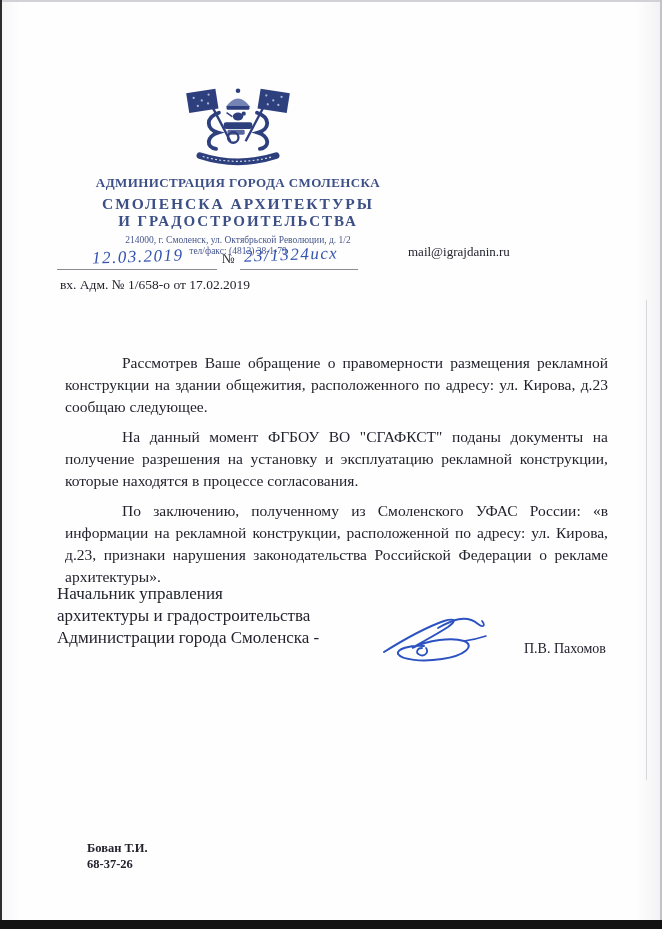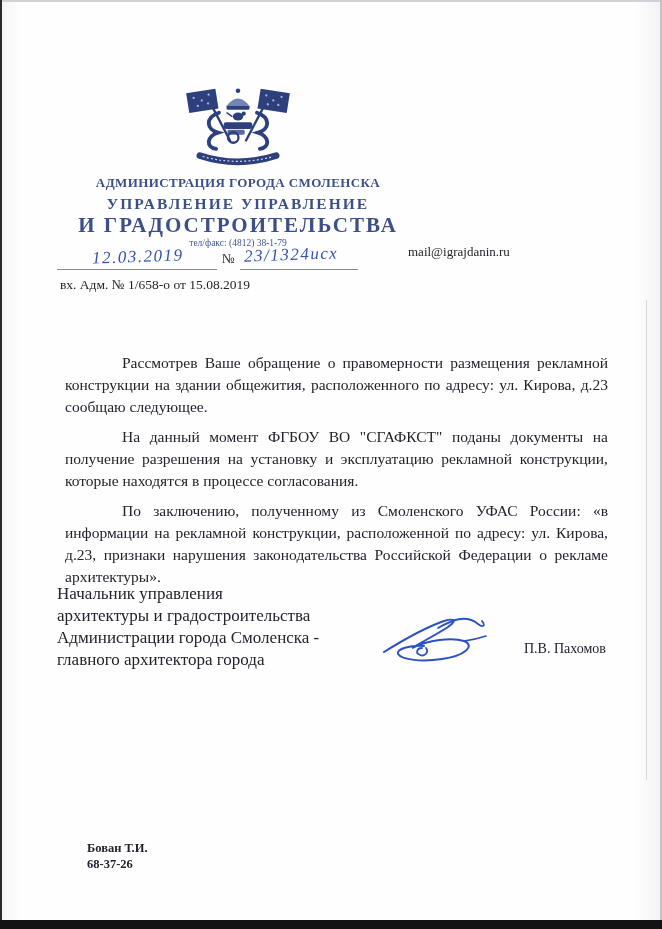--- a/index.html
+++ b/index.html
@@ -22,21 +22,21 @@
   
   .letterhead {
     position: absolute;
     top: 86px; left: 60px; width: 356px;
     text-align: center;
     color: #3d4f87;
   }
   .emblem { display: inline-block; }
   .org-line1 { font-size: 13px;   font-weight: bold; letter-spacing: 0.4px; margin-top: 3px; }
   .org-line2 { font-size: 15.5px; font-weight: bold; letter-spacing: 2px;   margin-top: 4px; }
-  .org-line3 { font-size: 21px; font-weight: bold; letter-spacing: 2px; }
+  .org-line3 { font-size: 15px; font-weight: bold; letter-spacing: 2px; }
   .lh-small  { font-size: 9.5px; color: #46568e; line-height: 10.5px; }
   .lh-small.first { margin-top: 5px; }
 
   
   .hw {
     font-style: italic;
     color: #3453af;
     font-size: 17px;
     letter-spacing: 1.5px;
     transform: rotate(-2deg);
@@ -121,45 +121,45 @@
         <circle cx="55" cy="54" r="5.5" fill="none" stroke="#2e3f7d" stroke-width="2.4"></circle>
 
         <path d="M40 28 C25 33 27 46 39 49 C27 53 26 64 37 66" stroke="#2e3f7d" stroke-width="4" fill="none" stroke-linecap="round"></path>
         <path d="M80 28 C95 33 93 46 81 49 C93 53 94 64 83 66" stroke="#2e3f7d" stroke-width="4" fill="none" stroke-linecap="round"></path>
 
         <path d="M20 73 Q60 86 100 73" stroke="#2e3f7d" stroke-width="7" fill="none" stroke-linecap="round"></path>
         <path d="M23 74 Q60 84 97 74" stroke="#dfe3f0" stroke-width="1.2" stroke-dasharray="2 2.4" fill="none"></path>
       </svg>
     </span>
     <div class="org-line1">АДМИНИСТРАЦИЯ ГОРОДА СМОЛЕНСКА</div>
-    <div class="org-line2">УПРАВЛЕНИЕ  УПРАВЛЕНИЕ</div>
+    <div class="org-line2">СМОЛЕНСКА  АРХИТЕКТУРЫ</div>
     <div class="org-line3">И  ГРАДОСТРОИТЕЛЬСТВА</div>
+    <div class="lh-small first">214000, г. Смоленск, ул. Октябрьской Революции, д. 1/2</div>
     <div class="lh-small">тел/факс: (4812) 38-1-79</div>
   </div>
 
   <div class="hw hw-date">12.03.2019</div>
   <div class="ref-line1"></div>
   <div class="num-label">№</div>
   <div class="hw hw-num">23/1324исх</div>
   <div class="ref-line2"></div>
-  <div class="incoming">вх. Адм.  № 1/658-о от 15.08.2019</div>
+  <div class="incoming">вх. Адм.  № 1/658-о от 17.02.2019</div>
 
   <div class="recipient-email">mail@igrajdanin.ru</div>
 
   <div class="body-text">
     <p>Рассмотрев Ваше обращение о правомерности размещения рекламной конструкции на здании общежития, расположенного по адресу: ул. Кирова, д.23 сообщаю следующее.</p>
     <p>На данный момент ФГБОУ ВО "СГАФКСТ" поданы документы на получение разрешения на установку и эксплуатацию рекламной конструкции, которые находятся в процессе согласования.</p>
     <p>По заключению, полученному из Смоленского УФАС России: «в информации на рекламной конструкции, расположенной по адресу: ул. Кирова, д.23, признаки нарушения законодательства Российской Федерации о рекламе архитектуры».</p>
   </div>
 
   <div class="sig-title">
     <div>Начальник управления</div>
     <div>архитектуры и градостроительства</div>
     <div>Администрации города Смоленска -</div>
-    <div>главного архитектора города</div>
   </div>
 
   <div class="sig-scribble">
     <svg width="112" height="62" viewBox="0 0 112 62">
       <path d="M6 40 C22 30 46 16 66 9 C76 6 80 8 70 15 C56 24 42 31 34 36 C50 28 74 25 86 29 C98 34 86 44 64 47 C44 50 24 48 20 42 C18 37 32 33 46 34" fill="none" stroke="#2b52c0" stroke-width="2" stroke-linecap="round"></path>
       <path d="M44 36 c-5 0 -7 5 -2 7 c5 2 9 -3 6 -7" fill="none" stroke="#2b52c0" stroke-width="1.8" stroke-linecap="round"></path>
       <path d="M60 16 C74 8 88 2 100 12 C105 16 108 14 104 9" fill="none" stroke="#2b52c0" stroke-width="1.8" stroke-linecap="round"></path>
       <path d="M86 29 C94 28 102 26 108 24" fill="none" stroke="#2b52c0" stroke-width="1.6" stroke-linecap="round"></path>
     </svg>
   </div>

